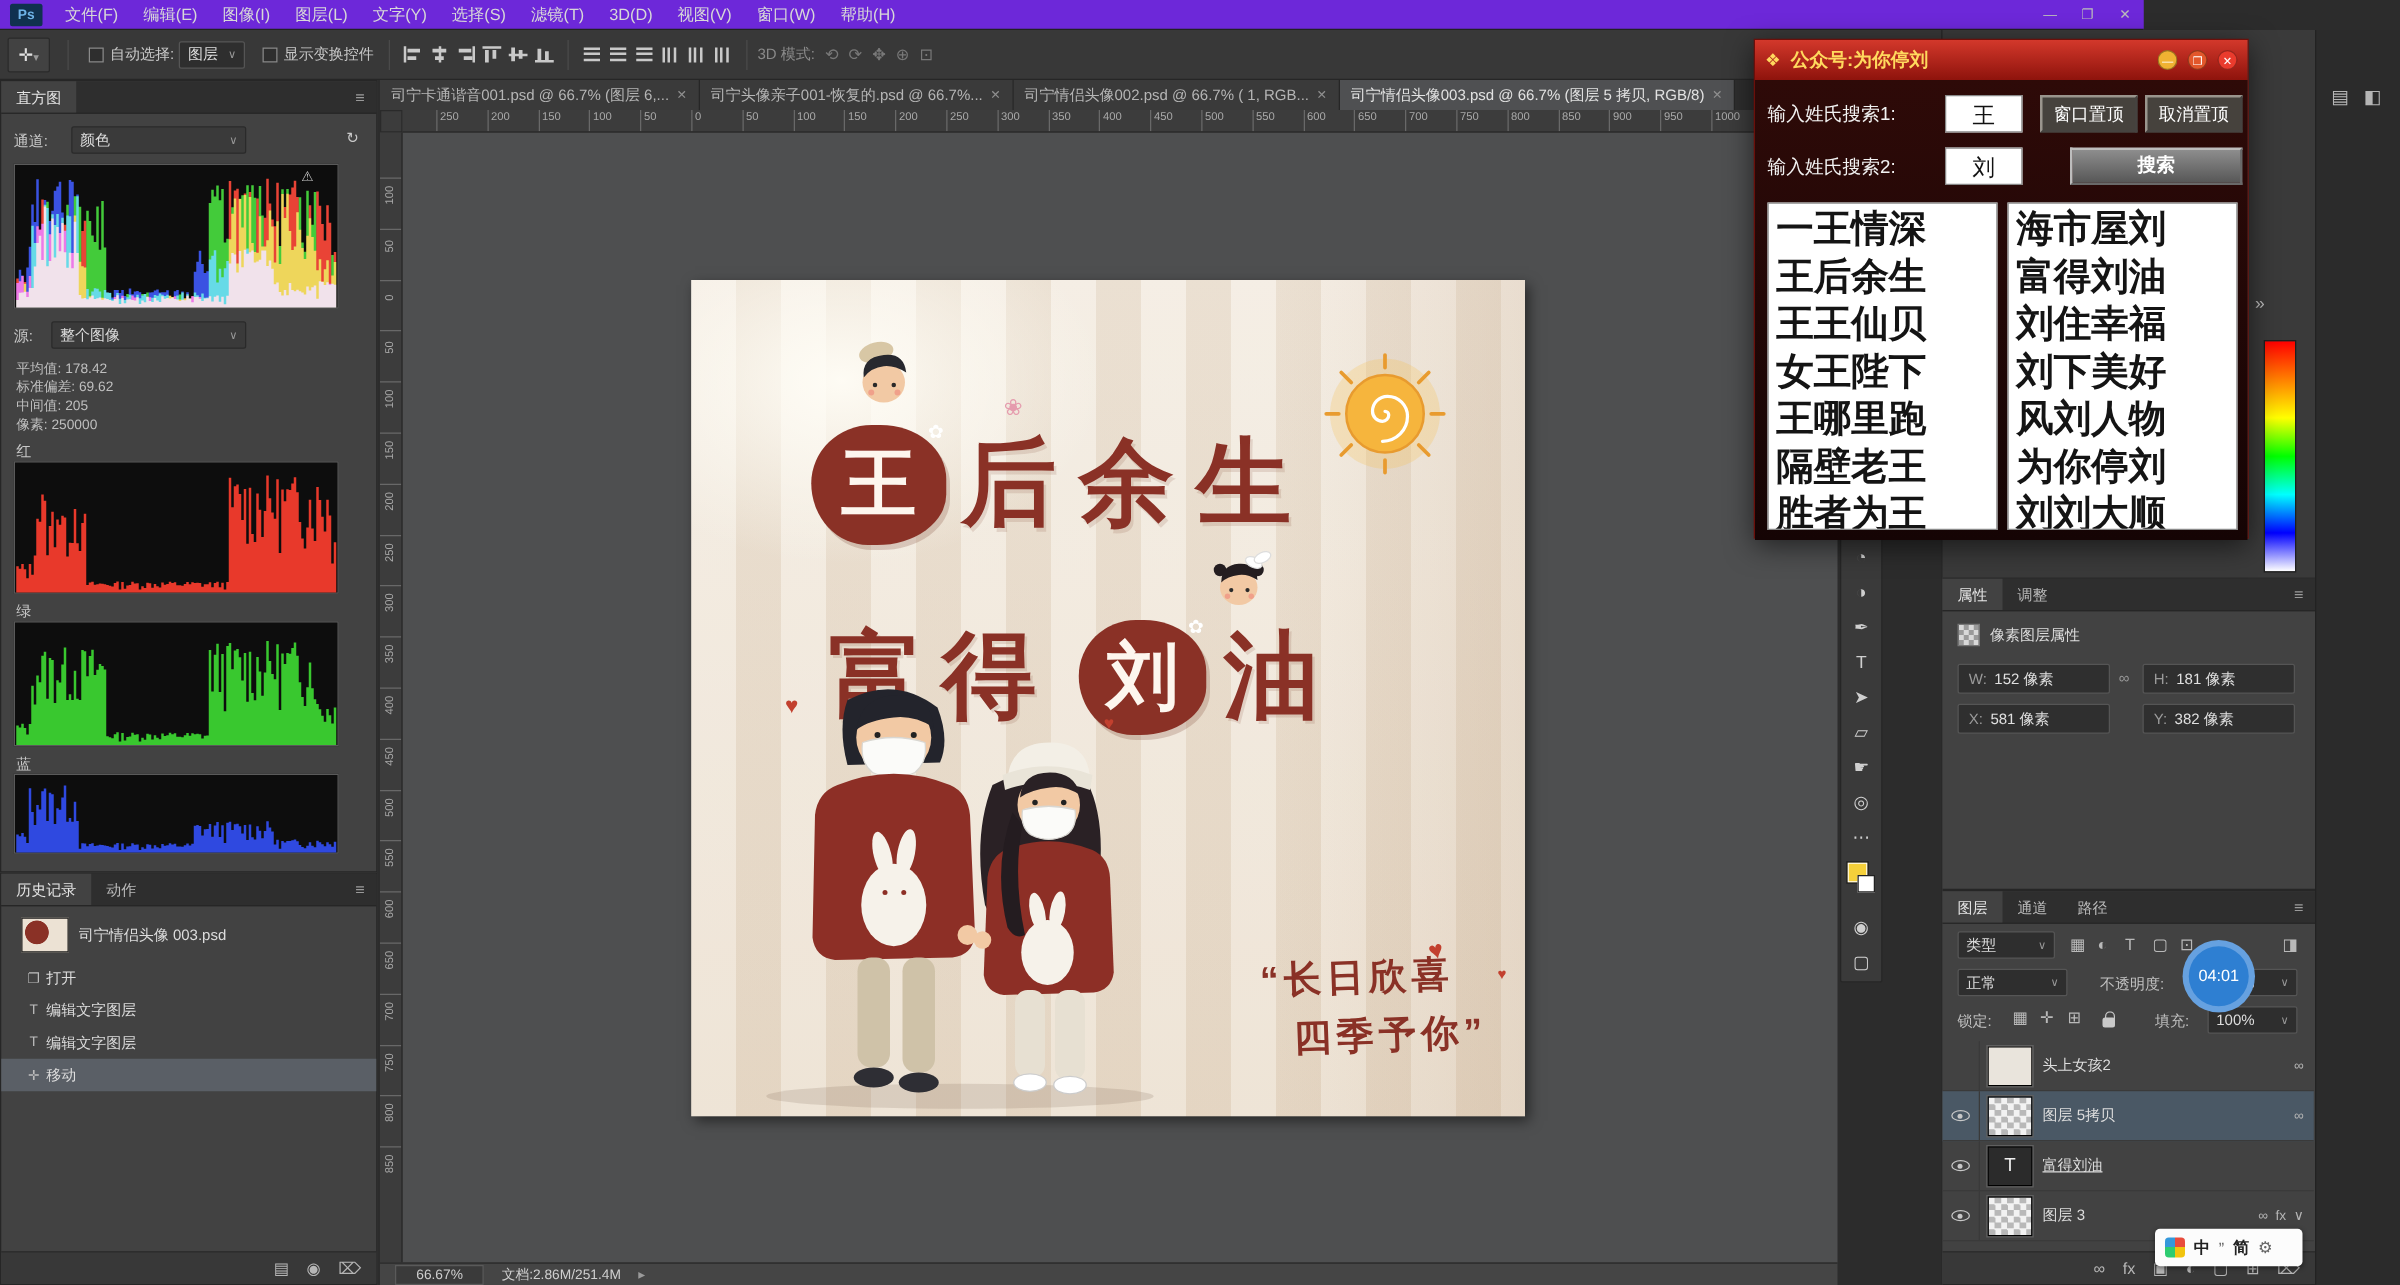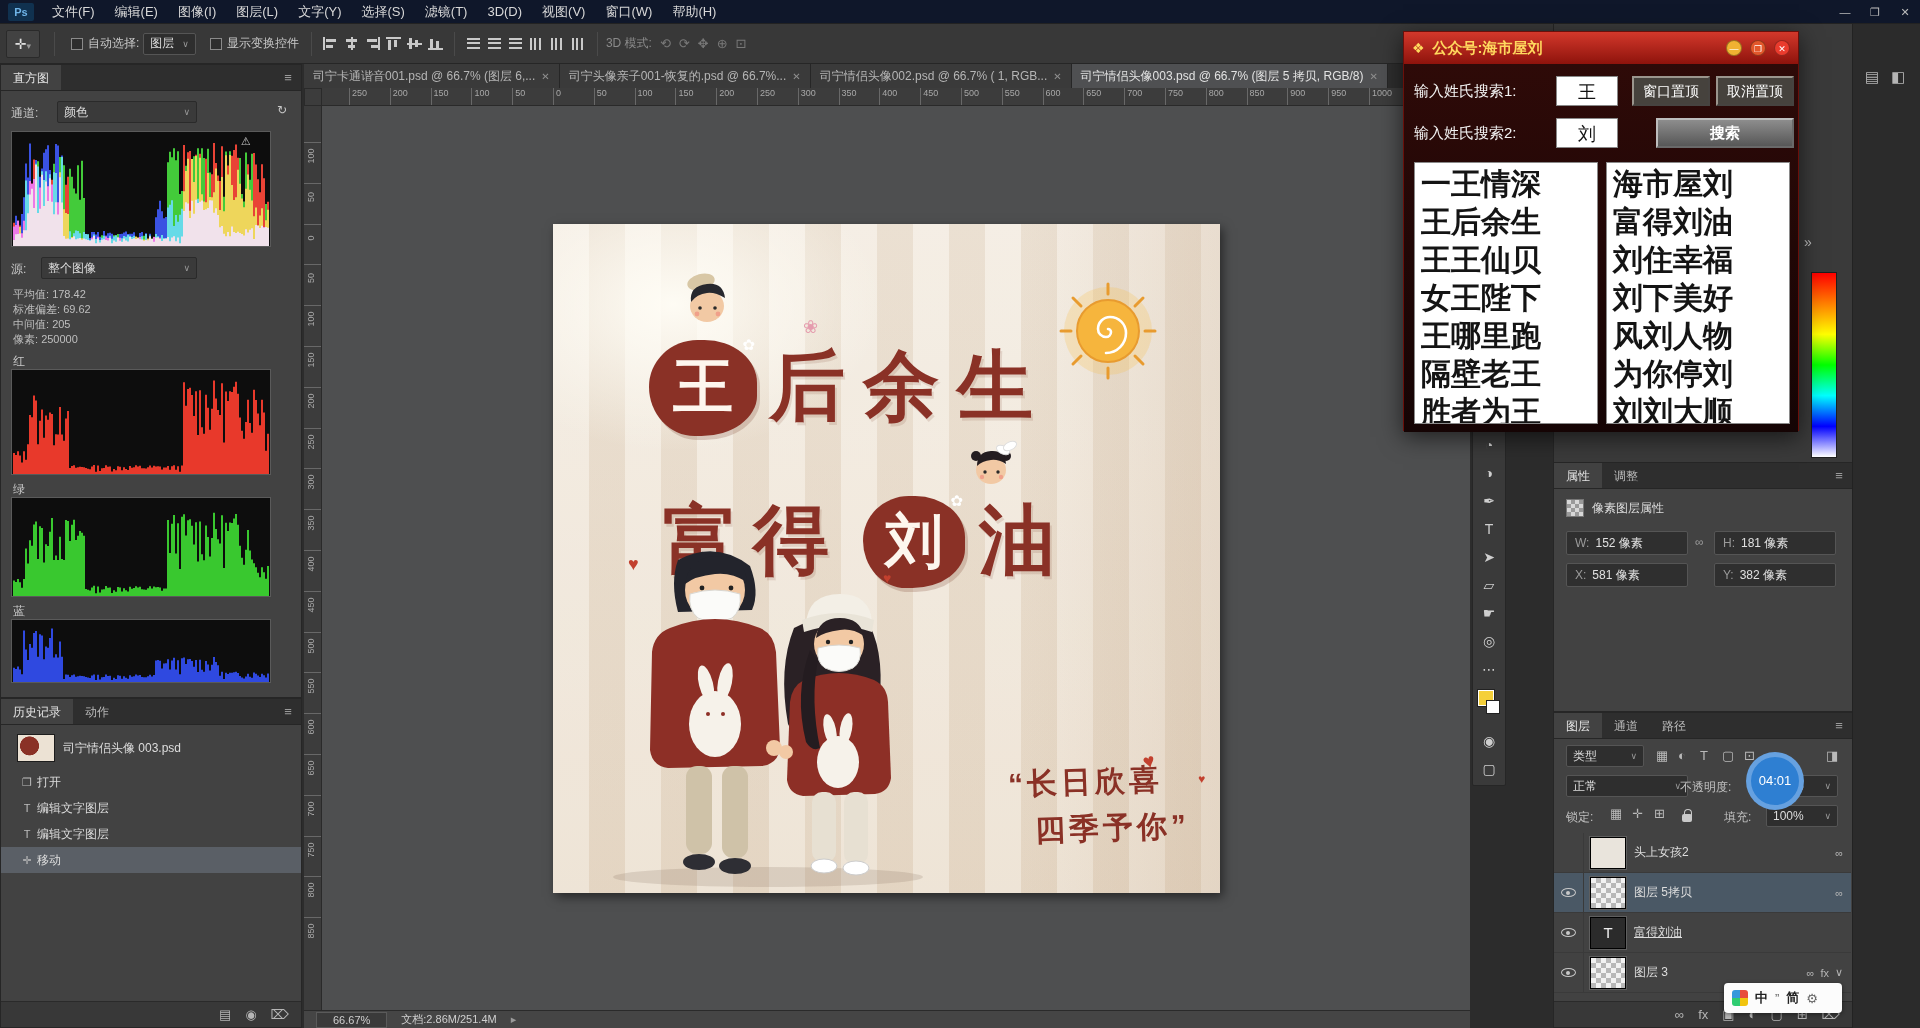--- a/index.html
+++ b/index.html
@@ -1,21 +1,21 @@
 <!DOCTYPE html>
 <html><head>
 <meta charset="utf-8">
 <style>
 *{margin:0;padding:0;box-sizing:border-box}
 html,body{width:1920px;height:1028px;overflow:hidden}
 body{position:relative;background:#2c2c2c;color:#d0d0d0;font:12px "Liberation Sans","DejaVu Sans",sans-serif}
 .sep{width:1px;height:24px;background:#4a4a4a;margin:0 8px}
 
 
-#menubar{position:absolute;left:0;top:0;width:1920px;height:24px;background:#0f172a;border-bottom:1px solid #222;display:flex;align-items:center}
+#menubar{position:absolute;left:0;top:0;width:1715px;height:24px;background:#6d28d9;border-bottom:1px solid #222;display:flex;align-items:center}
 .ps-logo{width:26px;height:18px;background:#10314f;color:#6fb4e8;font-weight:bold;font-size:11px;text-align:center;line-height:18px;margin:0 8px;border-radius:2px}
 .menus{display:flex;height:100%}
 .menu-item{padding:0 10px;line-height:24px;font-size:13px;color:#d8d8d8;cursor:default}
 .winctl{margin-left:auto;display:flex}
 .wbtn{width:30px;text-align:center;line-height:24px;color:#bbb;font-size:11px}
 
 
 #optionsbar{position:absolute;left:0;top:24px;width:1920px;height:40px;background:#383838;border-bottom:1px solid #262626;display:flex;align-items:center;padding:0 6px}
 .toolbox-btn{width:34px;height:28px;background:#424242;border:1px solid #2a2a2a;border-radius:2px;color:#e0e0e0;text-align:center;line-height:26px;font-size:14px;margin-right:6px}
 .cb{width:12px;height:12px;border:1px solid #8a8a8a;background:#2e2e2e;display:inline-block;margin:0 5px 0 8px}
@@ -600,21 +600,21 @@
       <span>类型</span>
         <span class="caret">∨</span>
     </div>
     <span class="lic" style="left:102px;top:35px">▦</span>
     <span class="lic" style="left:124px;top:35px">◐</span>
     <span class="lic" style="left:146px;top:35px">T</span>
     <span class="lic" style="left:168px;top:35px">▢</span>
     <span class="lic" style="left:190px;top:35px">⊡</span>
     <span class="lic" style="left:272px;top:35px">◨</span>
 
-    <div class="lsel" style="left:12px;top:62px;width:122px">
+    <div class="lsel" style="left:12px;top:62px;width:88px">
       <span>正常</span>
         <span class="caret">∨</span>
     </div>
     <span class="llabel" style="left:126px;top:66px">不透明度:</span>
     <div class="lsel" style="left:212px;top:62px;width:72px">
       <span>100%</span>
         <span class="caret">∨</span>
     </div>
 
     <span class="llabel" style="left:12px;top:96px">锁定:</span>
@@ -693,21 +693,21 @@
 </div>
 
 <div id="farstrip">
   <span class="dockic" style="left:12px">▤</span>
   <span class="dockic" style="left:38px">◧</span>
 </div>
 
 <div id="searchwin">
   <div id="swtitle">
     <span class="ticon">❖</span>
-    <span class="ttext">公众号:海市屋刘</span>
+    <span class="ttext">公众号:为你停刘</span>
     <span style="margin-left:auto;display:flex">
       <span class="swbtn" style="background:#f0b232">—</span>
       <span class="swbtn" style="background:#e2572b">❐</span>
       <span class="swbtn" style="background:#ea3b2d">✕</span>
     </span>
   </div>
   <div id="swbody">
     <span class="swlabel" style="left:10px;top:18px">输入姓氏搜索1:</span>
     <div class="swinput" style="left:152px;top:12px">王</div>
     <div class="swpush" style="left:228px;top:12px;width:78px">窗口置顶</div>

